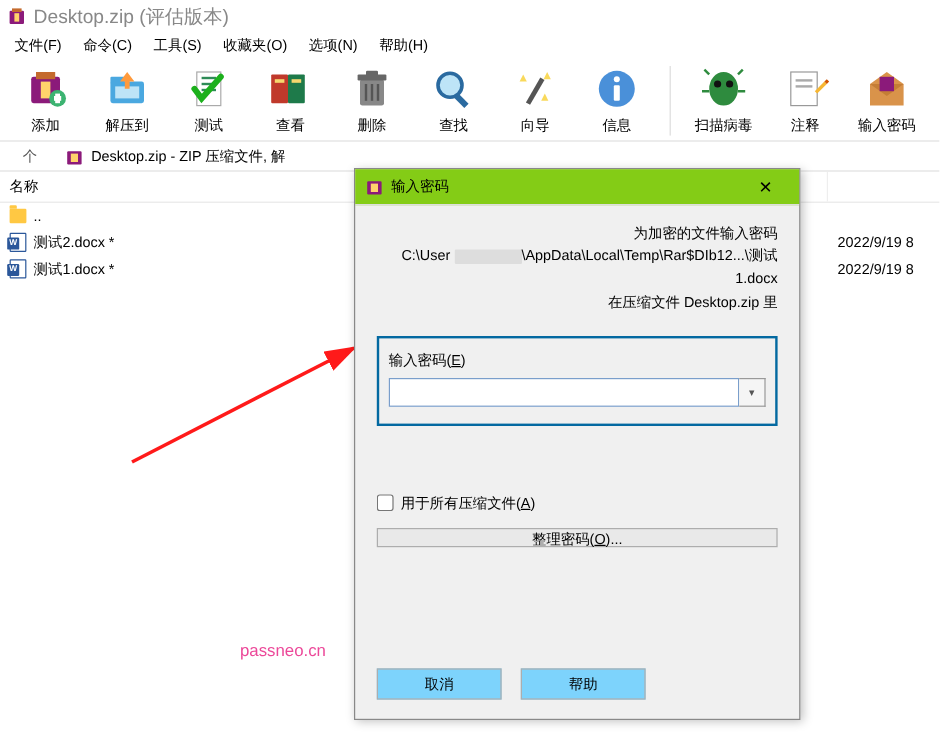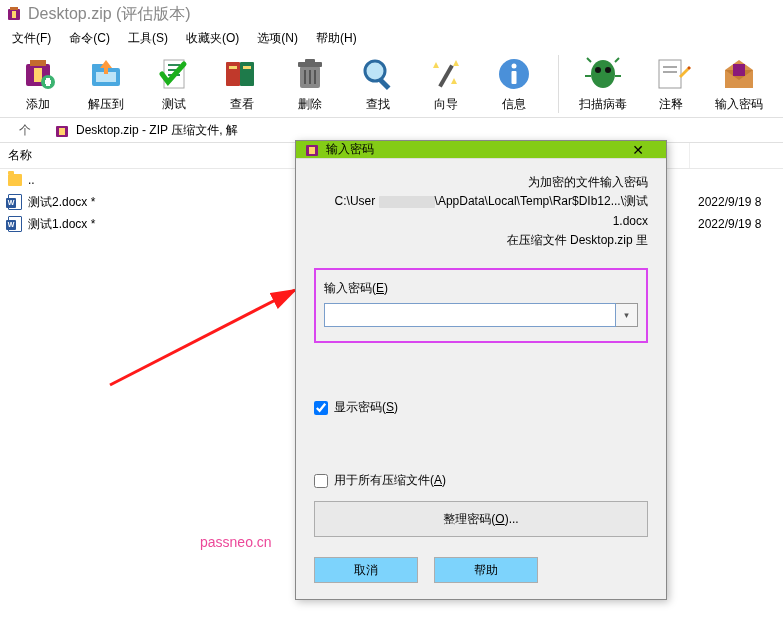--- a/index.html
+++ b/index.html
@@ -49,28 +49,28 @@
 .watermark { position:absolute; left:200px; top:534px; color:#ec4899; font-size:14px; pointer-events:none; }
 
 
 .dialog { position:absolute; left:295px; top:140px; width:372px; height:460px; background:#f0f0f0; border:1px solid #888; box-shadow:2px 2px 8px rgba(0,0,0,0.25); display:flex; flex-direction:column; }
 .dlg-title { height:30px; background:#84cc16; display:flex; align-items:center; padding:0 8px; border-bottom:1px solid #ddd; }
 .dlg-title .ic { width:16px; height:16px; margin-right:6px; }
 .dlg-title .txt { flex:1; font-size:12px; }
 .dlg-title .close { width:40px; text-align:center; font-size:14px; cursor:pointer; }
 .dlg-body { flex:1; padding:14px 18px 10px 18px; position:relative; }
 .msg { text-align:right; font-size:12px; line-height:1.6; }
-.high-box { border:2px solid #d946ef; padding:10px 8px 14px 8px; margin-top:18px; }
+.high-box { border:2px solid #0369a1; padding:10px 8px 14px 8px; margin-top:18px; }
 .inp-lbl { font-size:12px; margin-bottom:6px; display:block; }
 .inp-row { display:flex; }
 .inp-row input { flex:1; height:24px; border:1px solid #7a9ecb; padding:0 4px; font-size:12px; }
 .inp-row .dd { width:22px; height:24px; border:1px solid #999; border-left:none; background:#f5f5f5; display:flex; align-items:center; justify-content:center; cursor:pointer; font-size:9px; color:#555; }
 .chk { display:flex; align-items:center; gap:6px; font-size:12px; }
 .chk input { width:14px; height:14px; }
-.btn-wide { width:100%; height:36px; background:#e9e9e9; border:1px solid #adadad; font-size:12px; cursor:pointer; }
+.btn-wide { width:100%; height:16px; background:#e9e9e9; border:1px solid #adadad; font-size:12px; cursor:pointer; }
 .dlg-foot { display:flex; gap:16px; padding:10px 18px 16px 18px; }
 .dlg-foot button { width:104px; height:26px; border:1px solid #adadad; background:#7dd3fc; font-size:12px; cursor:pointer; }
 .dlg-foot button.primary { border-color:#0078d7; background:#e5f1fb; }
 .obscure { background:#ddd; color:#ddd; display:inline-block; width:56px; height:12px; vertical-align:middle; border-radius:1px; }
 
 .u { text-decoration:underline; }
 </style>
 </head>
 <body>
 
@@ -291,24 +291,20 @@
     <div class="high-box">
       <label class="inp-lbl"><span>输入密码(</span><span class="u">E</span><span>)</span></label>
       <div class="inp-row">
         <input type="text" value="" style="">
         <div class="dd">
             <span>▾</span>
           </div>
       </div>
     </div>
 
-    <div class="chk" style="margin-top:56px;">
-      <input type="checkbox" checked="" style="">
-      <span><span>显示密码(</span><span class="u">S</span><span>)</span></span>
-    </div>
 
     <div class="chk" style="margin-top:56px;">
       <input type="checkbox" style="">
       <span><span>用于所有压缩文件(</span><span class="u">A</span><span>)</span></span>
     </div>
 
     <button class="btn-wide" style="margin-top:12px;"><span>整理密码(</span><span class="u">O</span><span>)...</span></button>
   </div>
   <div class="dlg-foot">
     <button>取消</button>

